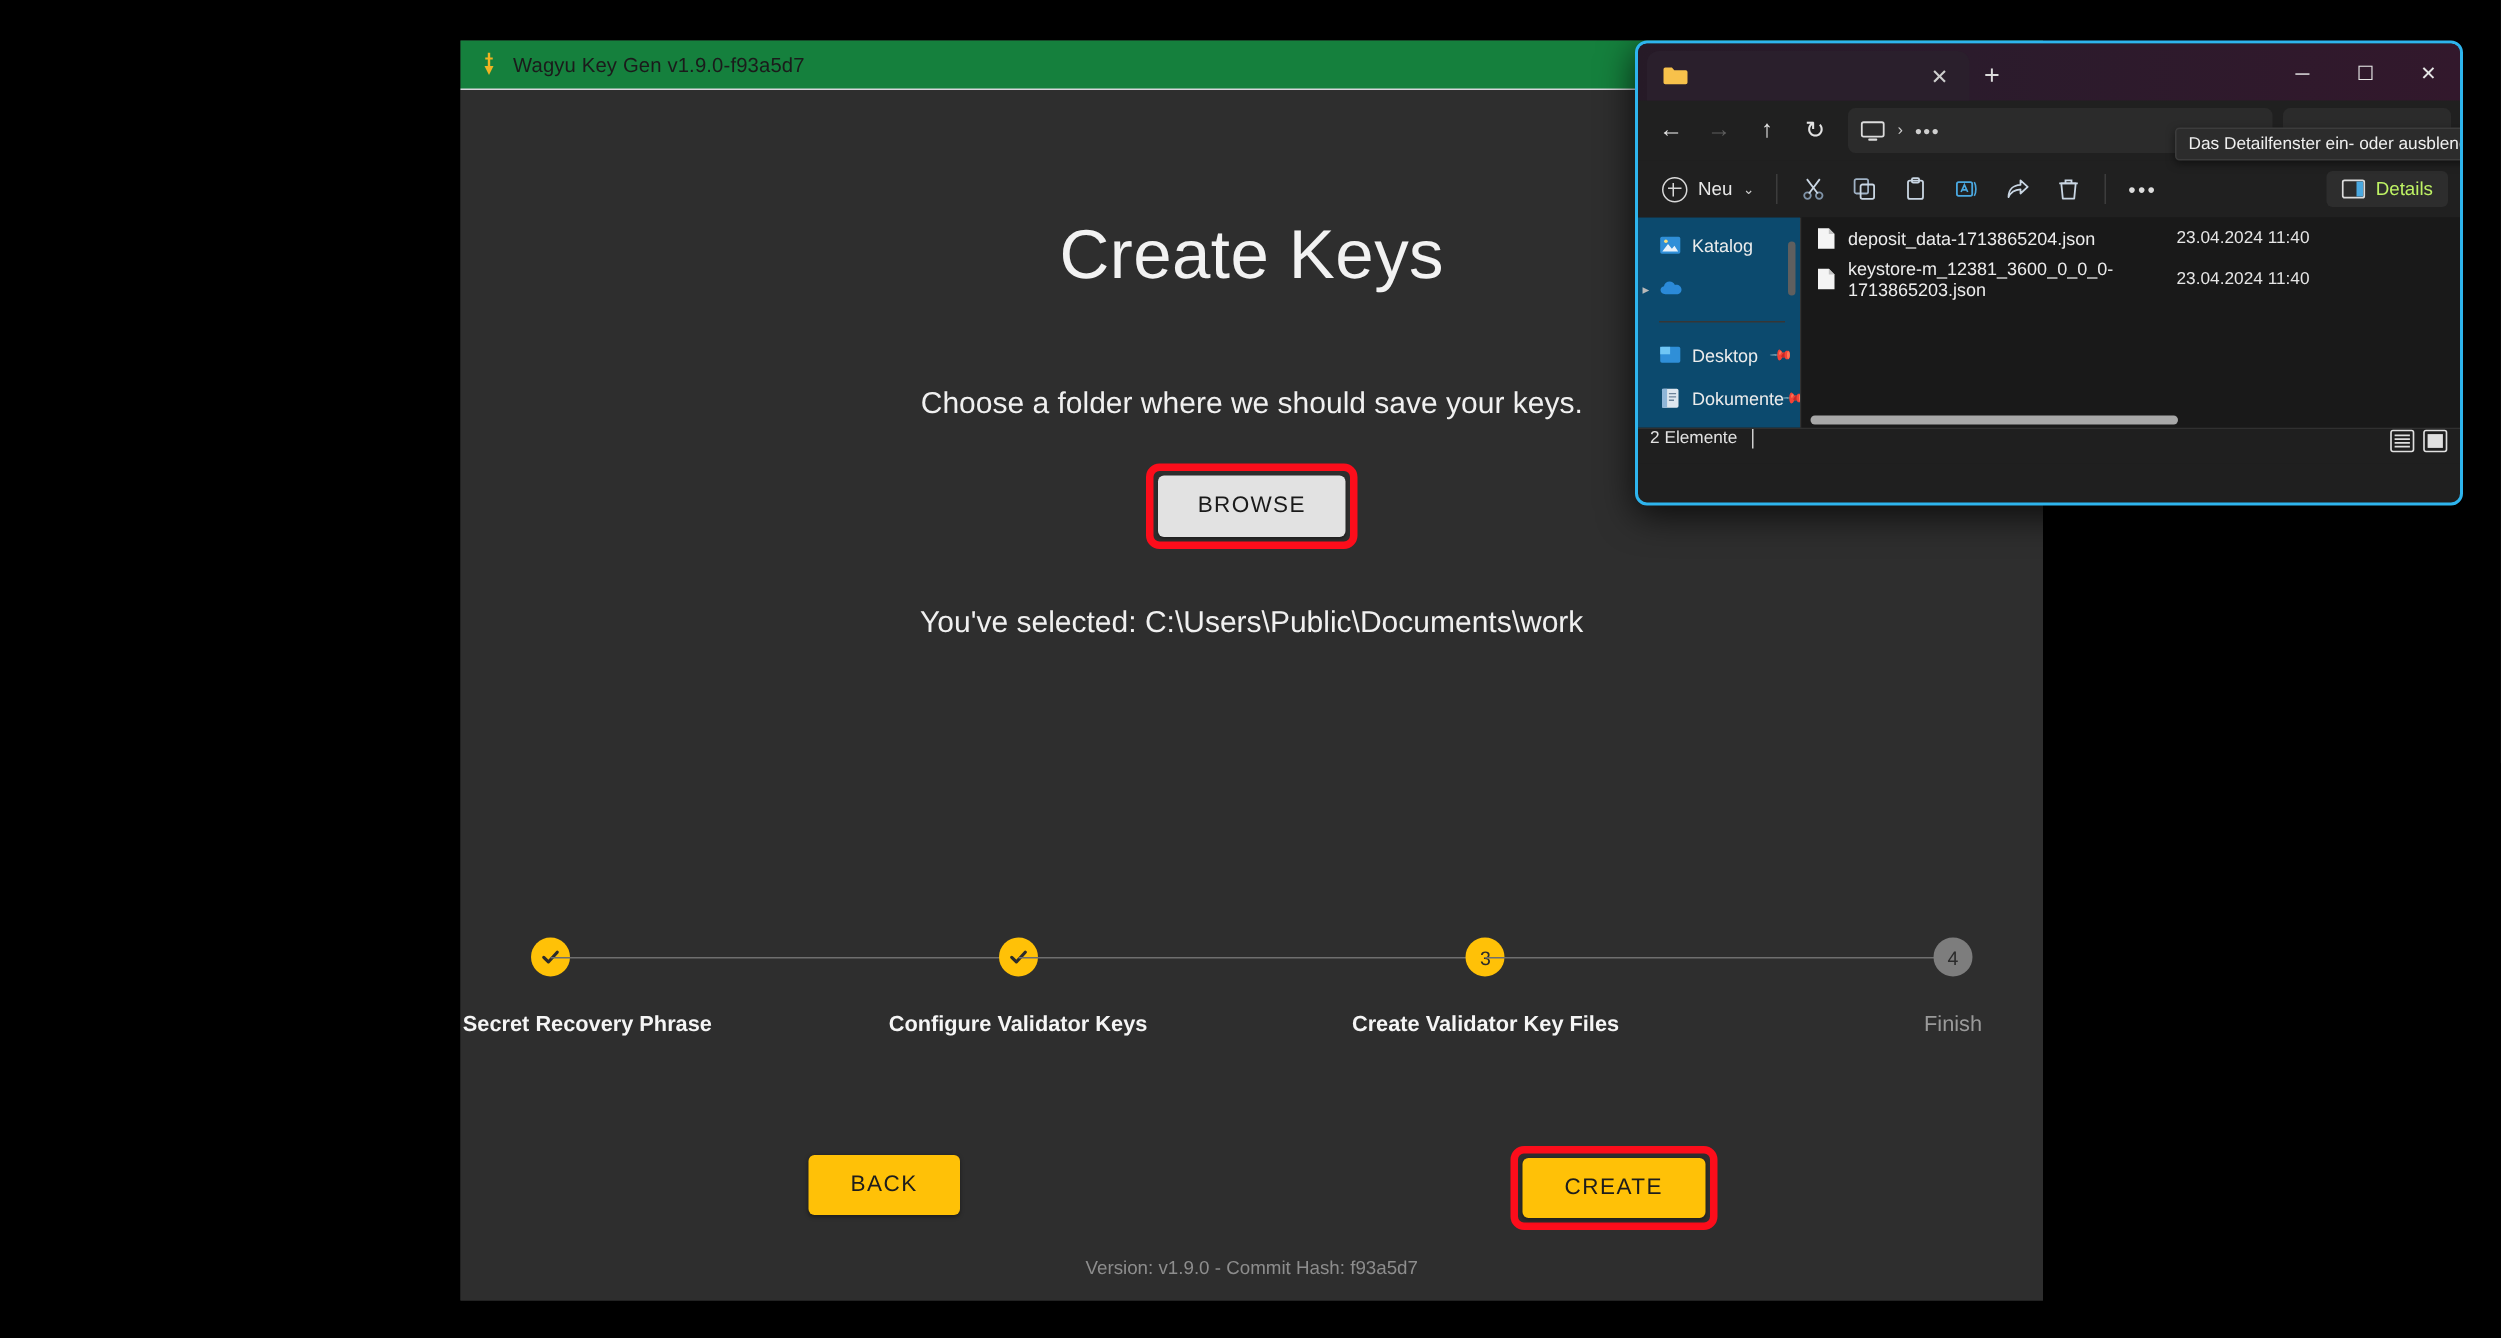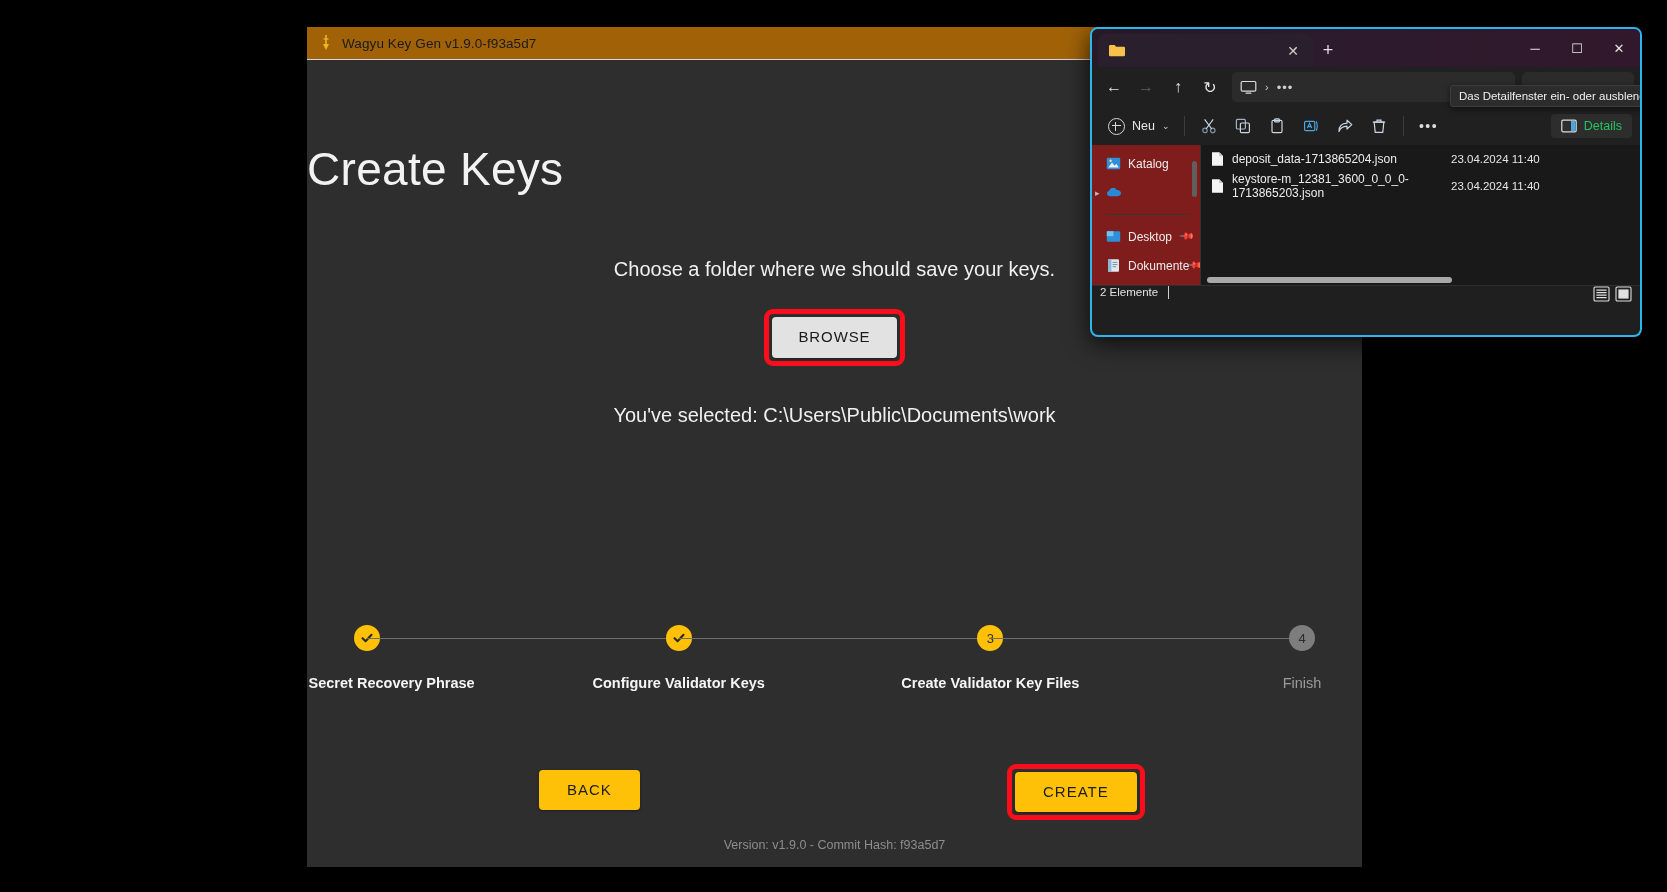--- a/index.html
+++ b/index.html
@@ -24,21 +24,21 @@
     position: absolute;
     left: 307px;
     top: 27px;
     width: 1055px;
     height: 840px;
     background: #2e2e2e;
     box-shadow: 0 2px 10px rgba(0,0,0,0.6);
   }
   .app-titlebar {
     height: 33px;
-    background: #a16207;
+    background: #15803d;
     display: flex;
     align-items: center;
     padding-left: 12px;
     box-sizing: border-box;
     border-bottom: 1px solid #d8d6dc;
   }
   .app-title-icon {
     width: 14px;
     height: 16px;
     margin-right: 9px;
@@ -55,20 +55,21 @@
 
   .app-body {
     position: relative;
     width: 100%;
     height: calc(100% - 33px);
     background: #2e2e2e;
     overflow: hidden;
   }
 
   .page-title {
+    text-align: center;
     color: #f2f2f2;
     font-size: 46px;
     font-weight: 300;
     margin-top: 82px;
     letter-spacing: 0.3px;
   }
 
   .page-subtitle {
     text-align: center;
     color: #f0f0f0;
@@ -338,21 +339,21 @@
     cursor: pointer; border-radius: 4px;
   }
   .tb-icon svg { display:block; }
   .tb-dots { color: #dcdcdc; font-size: 14px; letter-spacing: 1.5px; }
   .tb-details {
     margin-left: auto;
     display: flex; align-items: center;
     background: #2d2d2d;
     border-radius: 4px;
     padding: 5px 10px;
-    color: #22c55e;
+    color: #bef264;
     font-size: 12.5px;
     cursor: pointer;
   }
   .tb-details .pane-ic { width: 16px; height: 14px; margin-right: 7px; flex:none; }
 
   .ex-tooltip {
     position: absolute;
     top: -22px;
     right: -6px;
     background: #2c2c2c;
@@ -368,21 +369,21 @@
     box-shadow: 0 2px 6px rgba(0,0,0,.5);
   }
 
   .ex-main {
     display: flex;
     height: 140px;
     background: #191919;
   }
   .ex-sidebar {
     width: 108px;
-    background: #7f1d1d;
+    background: #0c4a6e;
     position: relative;
     padding-top: 4px;
     box-sizing: border-box;
     overflow: hidden;
     flex: none;
   }
   .sb-item {
     display: flex;
     align-items: center;
     height: 29px;

